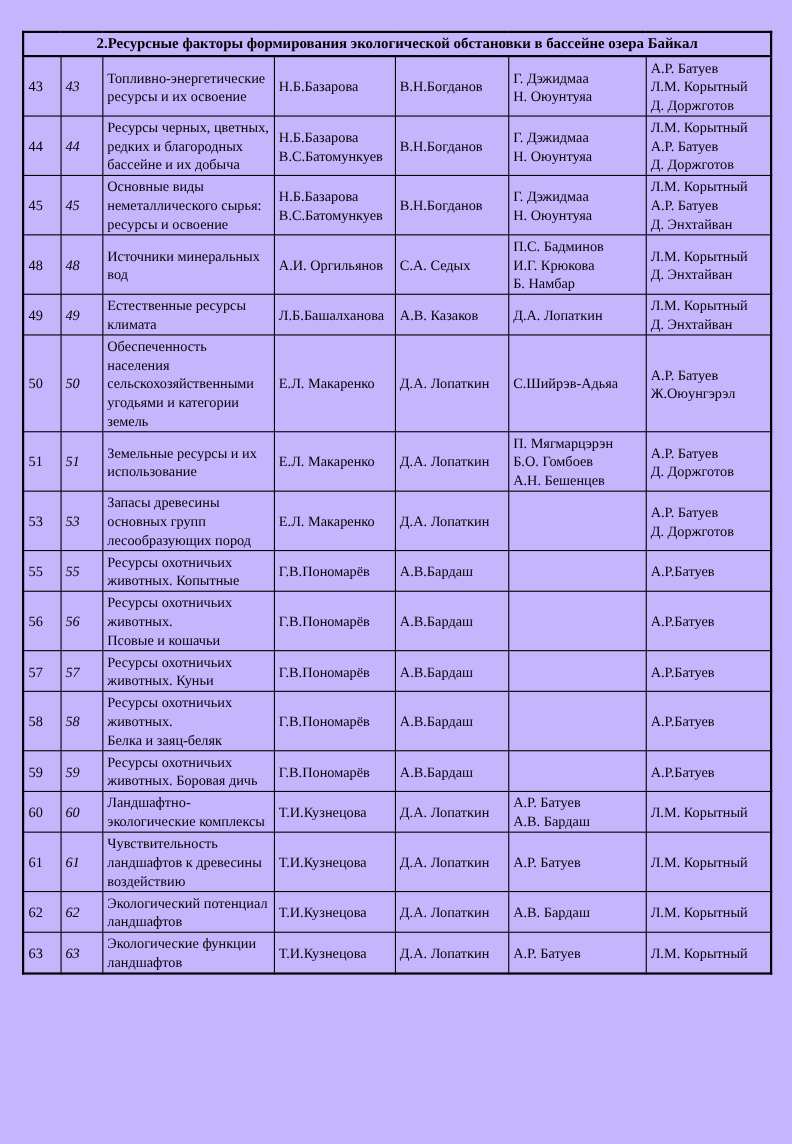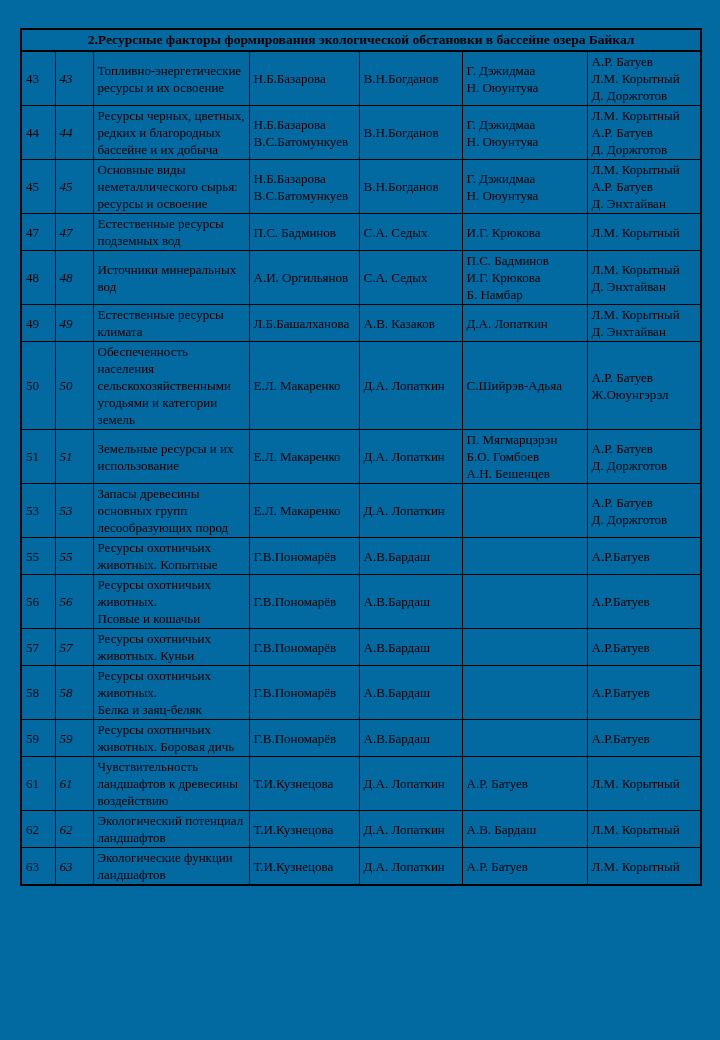--- a/index.html
+++ b/index.html
@@ -12,21 +12,21 @@
     height: 1040px;
     position: relative;
     font-family: "Liberation Serif", "DejaVu Serif", serif;
     color: #000000;
   }
   .doc-page {
     position: absolute;
     left: 0; top: 0;
     width: 720px;
     height: 1040px;
-    background: #0369a1;
+    background: #c4b5fd;
   }
   table.project-table {
     position: absolute;
     left: 20px;
     top: 28px;
     width: 680px;
     border-collapse: collapse;
     table-layout: fixed;
     border: 2px solid #000000;
   }
@@ -111,29 +111,20 @@
           <td class="cell-author">Н.Б.Базарова
 В.С.Батомункуев</td>
           <td class="cell-author">В.Н.Богданов</td>
           <td class="cell-author">Г. Дэжидмаа
 Н. Оюунтуяа</td>
           <td class="cell-author">Л.М. Корытный
 А.Р. Батуев
 Д. Энхтайван</td>
         </tr>
         <tr>
-          <td class="cell-num">47</td>
-          <td class="cell-num-italic">47</td>
-          <td class="cell-topic">Естественные ресурсы подземных вод</td>
-          <td class="cell-author">П.С. Бадминов</td>
-          <td class="cell-author">С.А. Седых</td>
-          <td class="cell-author">И.Г. Крюкова</td>
-          <td class="cell-author">Л.М. Корытный</td>
-        </tr>
-        <tr>
           <td class="cell-num">48</td>
           <td class="cell-num-italic">48</td>
           <td class="cell-topic">Источники минеральных вод</td>
           <td class="cell-author">А.И. Оргильянов</td>
           <td class="cell-author">С.А. Седых</td>
           <td class="cell-author">П.С. Бадминов
 И.Г. Крюкова
 Б. Намбар</td>
           <td class="cell-author">Л.М. Корытный
 Д. Энхтайван</td>
@@ -221,20 +212,30 @@
         <tr>
           <td class="cell-num">59</td>
           <td class="cell-num-italic">59</td>
           <td class="cell-topic">Ресурсы охотничьих животных. Боровая дичь</td>
           <td class="cell-author">Г.В.Пономарёв</td>
           <td class="cell-author">А.В.Бардаш</td>
           <td class="cell-author"></td>
           <td class="cell-author">А.Р.Батуев</td>
         </tr>
         <tr>
+          <td class="cell-num">60</td>
+          <td class="cell-num-italic">60</td>
+          <td class="cell-topic">Ландшафтно-экологические комплексы</td>
+          <td class="cell-author">Т.И.Кузнецова</td>
+          <td class="cell-author">Д.А. Лопаткин</td>
+          <td class="cell-author">А.Р. Батуев
+А.В. Бардаш</td>
+          <td class="cell-author">Л.М. Корытный</td>
+        </tr>
+        <tr>
           <td class="cell-num">61</td>
           <td class="cell-num-italic">61</td>
           <td class="cell-topic">Чувствительность ландшафтов к древесины воздействию</td>
           <td class="cell-author">Т.И.Кузнецова</td>
           <td class="cell-author">Д.А. Лопаткин</td>
           <td class="cell-author">А.Р. Батуев</td>
           <td class="cell-author">Л.М. Корытный</td>
         </tr>
         <tr>
           <td class="cell-num">62</td>

